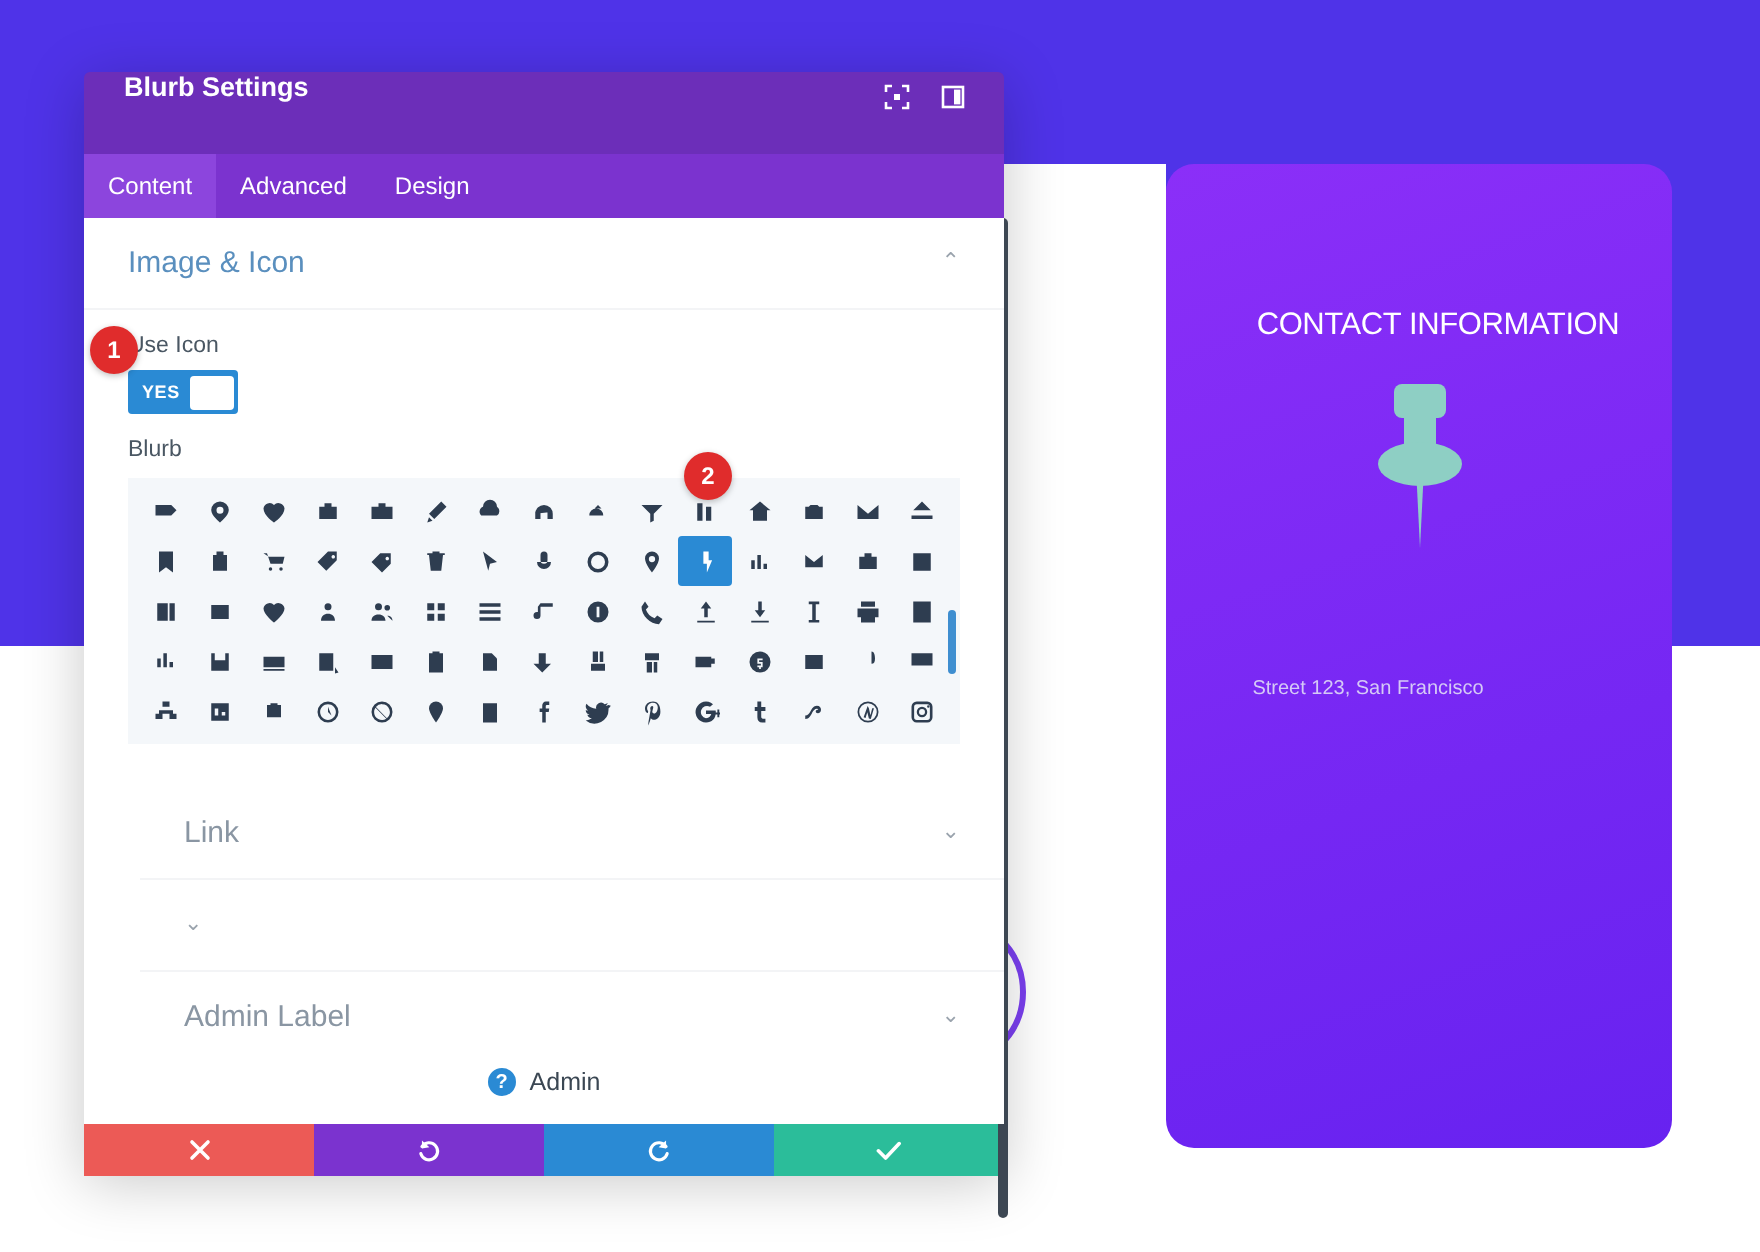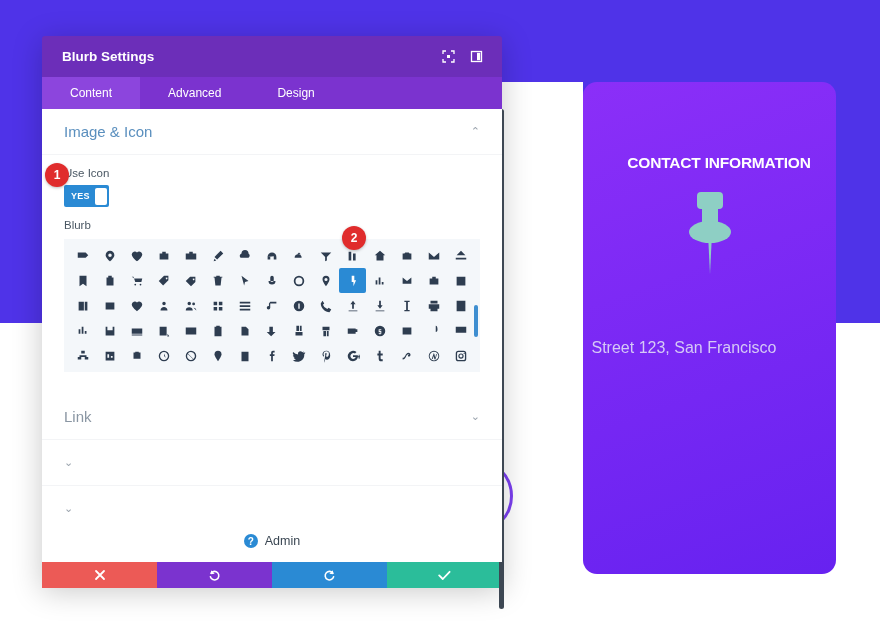--- a/index.html
+++ b/index.html
@@ -56,38 +56,38 @@
     border-radius: 14px 14px 14px 14px;
   }
   .contact-title {
     position: absolute;
     left: 0;
     top: 72px;
     width: 272px;
     text-align: center;
     color: #ffffff;
     font-size: 15.5px;
-    font-weight: bold;
+    font-weight: normal;
     letter-spacing: -0.2px;
   }
   .contact-pin {
     position: absolute;
     left: 0;
     top: 100px;
     width: 253px;
     text-align: center;
   }
   .contact-address {
     position: absolute;
     left: 0;
     top: 257px;
     width: 202px;
     text-align: center;
     color: #d5c9f6;
-    font-size: 16px;
+    font-size: 10px;
   }
 
   
   .bg-ring {
     position: absolute;
     left: 437px;
     top: 458px;
     width: 70px;
     height: 70px;
     border: 3px solid #7b3ff0;
@@ -104,21 +104,20 @@
     box-shadow: 0 5px 30px rgba(0,0,0,0.22);
     border-radius: 4px 4px 0 0;
     overflow: visible;
   }
   .modal-header {
     position: relative;
     height: 41px;
     background: #6c2eb9;
     border-radius: 3px 3px 0 0;
     display: flex;
-    align-items: center;
     padding: 0 14px 0 20px;
     box-sizing: border-box;
   }
   .modal-title {
     color: #ffffff;
     font-size: 13.5px;
     font-weight: bold;
     flex: 1;
   }
   .hdr-icon {
@@ -131,21 +130,21 @@
     cursor: pointer;
   }
 
   .modal-tabs {
     height: 32px;
     background: #7b33cf;
     display: flex;
     align-items: stretch;
   }
   .tab {
-    padding: 0 28px;
+    padding: 0 12px;
     display: flex;
     align-items: center;
     color: #ffffff;
     font-size: 12px;
     cursor: pointer;
   }
   .tab.active { background: #8c45dd; }
 
   .modal-body {
     position: relative;
@@ -179,21 +178,21 @@
   .field-block { padding: 12px 22px 0 22px; }
   .field-label {
     font-size: 11.5px;
     color: #4a5763;
     margin-bottom: 6px;
   }
 
   .toggle {
     display: inline-flex;
     align-items: center;
-    width: 45px;
+    width: 55px;
     height: 22px;
     background: #2a8ad4;
     border-radius: 2px;
     padding: 0 2px;
     box-sizing: border-box;
     cursor: pointer;
   }
   .toggle .t-label {
     color: #ffffff;
     font-size: 9px;
@@ -772,29 +771,30 @@
             </div>
             <div class="icon-cell">
               <svg width="14" height="14" viewBox="0 0 16 16" aria-hidden="true">
                 <path d="M5 2h6a3 3 0 0 1 3 3v6a3 3 0 0 1-3 3H5a3 3 0 0 1-3-3V5a3 3 0 0 1 3-3zm0 1.5A1.5 1.5 0 0 0 3.5 5v6A1.5 1.5 0 0 0 5 12.5h6A1.5 1.5 0 0 0 12.5 11V5A1.5 1.5 0 0 0 11 3.5zM8 5a3 3 0 1 1 0 6 3 3 0 0 1 0-6zm0 1.3a1.7 1.7 0 1 0 0 3.4 1.7 1.7 0 0 0 0-3.4zM11.6 4.2a.7.7 0 1 1 0 1.4.7.7 0 0 1 0-1.4z" fill="currentColor"></path>
               </svg>
             </div>
           </div>
         <div class="grid-scrollbar"></div>
       </div>
 
-      <div style="margin-top:22px;">
+      <div style="margin-top:22px;padding-left:28px;">
         <div class="section-header">
           <span class="s-title">Link</span>
           <span class="chev">⌄</span>
         </div>
         <div class="section-header">
           <span class="chev">⌄</span>
         </div>
         <div class="section-header">
+          <span class="s-title">Admin Label</span>
           <span class="chev">⌄</span>
         </div>
       </div>
 
       <div class="help-row">
         <span class="help-icon">?</span>
         <span class="help-text">Admin</span>
       </div>
     </div>
 

